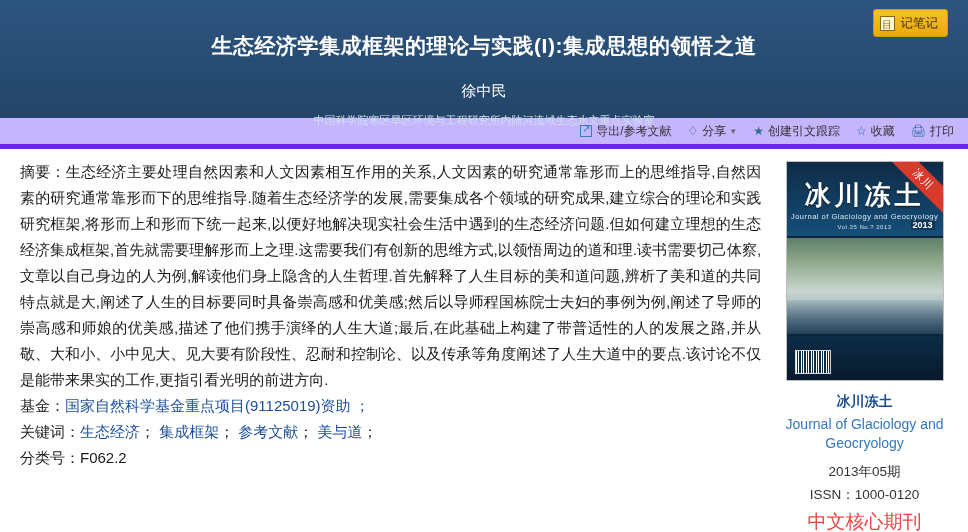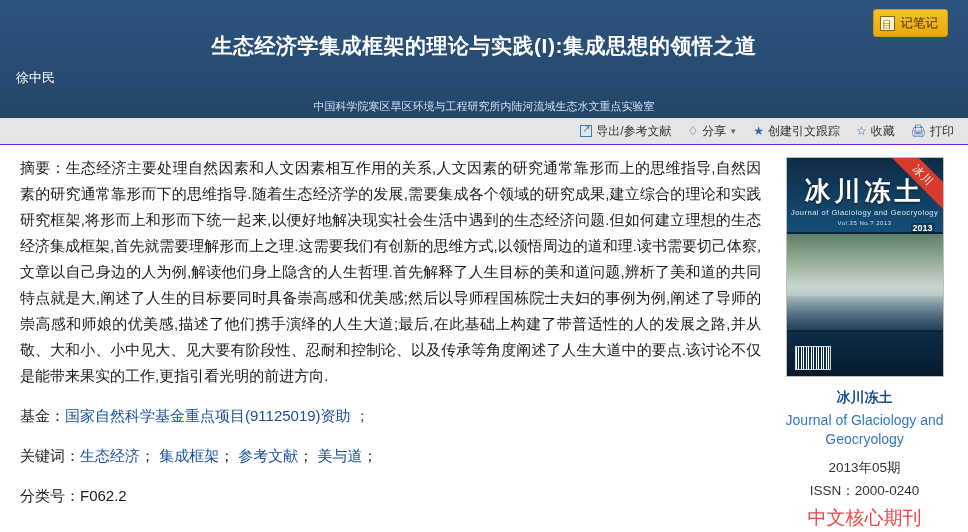--- a/index.html
+++ b/index.html
@@ -32,24 +32,24 @@
   .title {
     text-align: center;
     color: #ffffff;
     font-size: 21px;
     font-weight: bold;
     letter-spacing: 0.5px;
     padding: 16px 140px 0 140px;
     line-height: 28px;
   }
   .author {
-    text-align: left;
+    text-align: center;
     color: #ffffff;
-    font-size: 13px;
-    margin-top: 9px;
+    font-size: 15px;
+    margin-top: 22px;
   }
   .affiliation {
     text-align: center;
     color: #cfe0f2;
     font-size: 11px;
     margin-top: 12px;
   }
   .note-btn {
     position: absolute;
     right: 20px;
@@ -74,27 +74,27 @@
     margin-right: 6px;
     font-size: 10px;
     line-height: 15px;
     text-align: center;
     color: #8a6a00;
     box-sizing: border-box;
   }
   
   .toolbar {
     height: 26px;
-    border-bottom: 1px solid #6d28d9;
+    border-bottom: 5px solid #6d28d9;
     display: flex;
     justify-content: flex-end;
     align-items: center;
     padding-right: 14px;
     gap: 16px;
-    background: #e5e5e5;
+    background: #c4b5fd;
   }
   .tool {
     display: flex;
     align-items: center;
     font-size: 12px;
     color: #333;
     cursor: pointer;
     white-space: nowrap;
   }
   .tool .ti {
@@ -139,21 +139,20 @@
     font-size: 15px;
     line-height: 26px;
     color: #1a1a1a;
     text-align: justify;
     margin: 0;
   }
   .meta-line {
     font-size: 15px;
     line-height: 26px;
     color: #1a1a1a;
-    margin-top: 14px;
   }
   .meta-line .lbl {
     color: #1a1a1a;
   }
   .meta-line .lnk {
     color: #1b4f9c;
     cursor: pointer;
   }
   
   .right-col {
@@ -216,21 +215,21 @@
     top: 62px;
     left: 0; right: 0;
     text-align: center;
     color: #cfe0ef;
     font-size: 6px;
     letter-spacing: 0.5px;
   }
   .cover-year {
     position: absolute;
     right: 8px;
-    top: 65px;
+    top: 58px;
     color: #ffffff;
     font-size: 9px;
     font-weight: bold;
     background: rgba(0,0,0,0.25);
     padding: 0 2px;
   }
   .cover-bottom {
     position: absolute;
     left: 0; right: 0; bottom: 0;
     height: 44px;
@@ -354,18 +353,18 @@
         <div class="cover-issue">Vol.35 No.? 2013</div>
         <div class="cover-year">2013</div>
         <div class="cover-bottom"></div>
         <div class="cover-barcode"></div>
         <div class="cover-ribbon">冰川</div>
       </div>
 
       <div class="journal-cn">冰川冻土</div>
       <div class="journal-en">Journal of Glaciology and Geocryology</div>
       <div class="issue">2013年05期</div>
-      <div class="issn">ISSN：2000-0240</div>
+      <div class="issn">ISSN：1000-0120</div>
       <div class="core">中文核心期刊</div>
     </div>
   </div>
 
 </div>
 
 </body></html>

